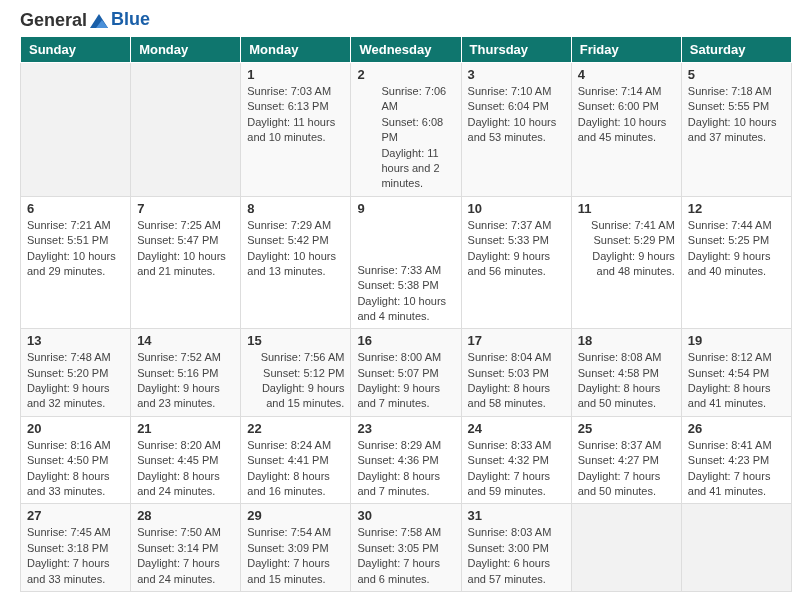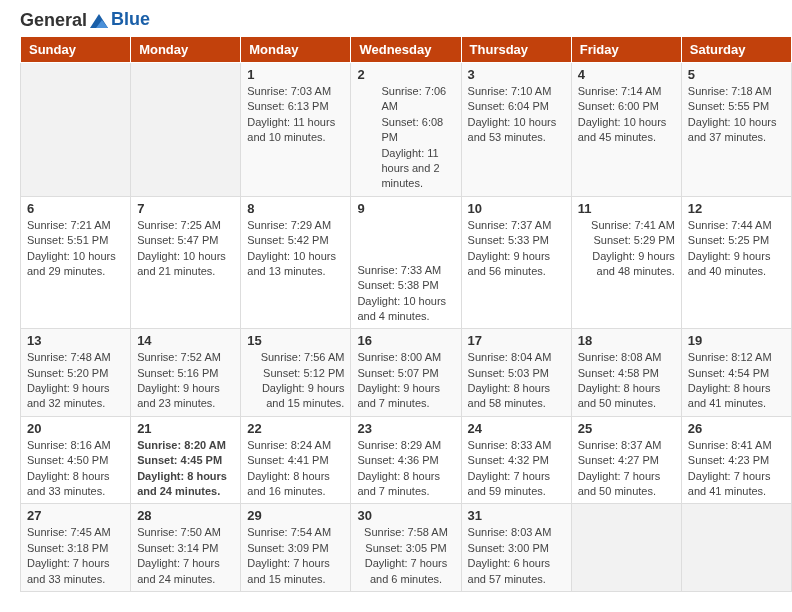--- a/index.html
+++ b/index.html
@@ -8,21 +8,21 @@
     .header { display: flex; align-items: flex-start; padding: 10px 20px 5px 20px; }
     .logo { display: flex; align-items: center; }
     
     .title-section { flex: 1; text-align: right; }
     .month-title { font-size: 36px; color: #333; font-weight: normal; }
     .subtitle { font-size: 15px; color: #555; }
     
     .calendar { width: 100%; border-collapse: collapse; margin: 0 10px; }
     .calendar-wrapper { padding: 0 10px 10px 10px; }
     
-    .day-header { background: #c2410c; color: white; text-align: left; padding: 5px 8px; font-size: 13px; font-weight: bold; border: 1px solid #fff; }
+    .day-header { background: #0f766e; color: white; text-align: left; padding: 5px 8px; font-size: 13px; font-weight: bold; border: 1px solid #fff; }
     
     .cal-cell { vertical-align: top; border: 1px solid #ddd; padding: 4px 6px; width: 14.28%; font-size: 11px; color: #444; background: #fff; }
     .cal-cell.empty { background: #f9f9f9; }
     .cal-cell.last-row { background: #f0f0f0; }
     
     .day-num { font-size: 13px; font-weight: bold; color: #333; margin-bottom: 2px; }
     .cell-info { font-size: 11px; line-height: 1.4; color: #444; }
     
     tr:nth-child(odd) .cal-cell { background: #f9f9f9; }
     tr:nth-child(odd) .cal-cell.empty { background: #f2f2f2; }
@@ -186,21 +186,21 @@
         </tr>
         <tr>
           <td class="cal-cell">
             <div class="day-num">20</div>
             <div class="cell-info" style="white-space: pre-line;">Sunrise: 8:16 AM
 Sunset: 4:50 PM
 Daylight: 8 hours and 33 minutes.</div>
           </td>
           <td class="cal-cell">
             <div class="day-num">21</div>
-            <div class="cell-info" style="white-space: pre-line; font-weight: bold;">Sunrise: 8:20 AM
+            <div class="cell-info" style="white-space: pre-line;">Sunrise: 8:20 AM
 Sunset: 4:45 PM
 Daylight: 8 hours and 24 minutes.</div>
           </td>
           <td class="cal-cell">
             <div class="day-num">22</div>
             <div class="cell-info" style="white-space: pre-line;">Sunrise: 8:24 AM
 Sunset: 4:41 PM
 Daylight: 8 hours and 16 minutes.</div>
           </td>
           <td class="cal-cell">
@@ -242,21 +242,21 @@
 Daylight: 7 hours and 24 minutes.</div>
           </td>
           <td class="cal-cell last-row">
             <div class="day-num">29</div>
             <div class="cell-info" style="white-space: pre-line;">Sunrise: 7:54 AM
 Sunset: 3:09 PM
 Daylight: 7 hours and 15 minutes.</div>
           </td>
           <td class="cal-cell last-row">
             <div class="day-num">30</div>
-            <div class="cell-info" style="white-space: pre-line; text-align: center;">Sunrise: 7:58 AM
+            <div class="cell-info" style="white-space: pre-line;">Sunrise: 7:58 AM
 Sunset: 3:05 PM
 Daylight: 7 hours and 6 minutes.</div>
           </td>
           <td class="cal-cell last-row">
             <div class="day-num">31</div>
             <div class="cell-info" style="white-space: pre-line;">Sunrise: 8:03 AM
 Sunset: 3:00 PM
 Daylight: 6 hours and 57 minutes.</div>
           </td>
           <td class="cal-cell empty last-row"></td>

